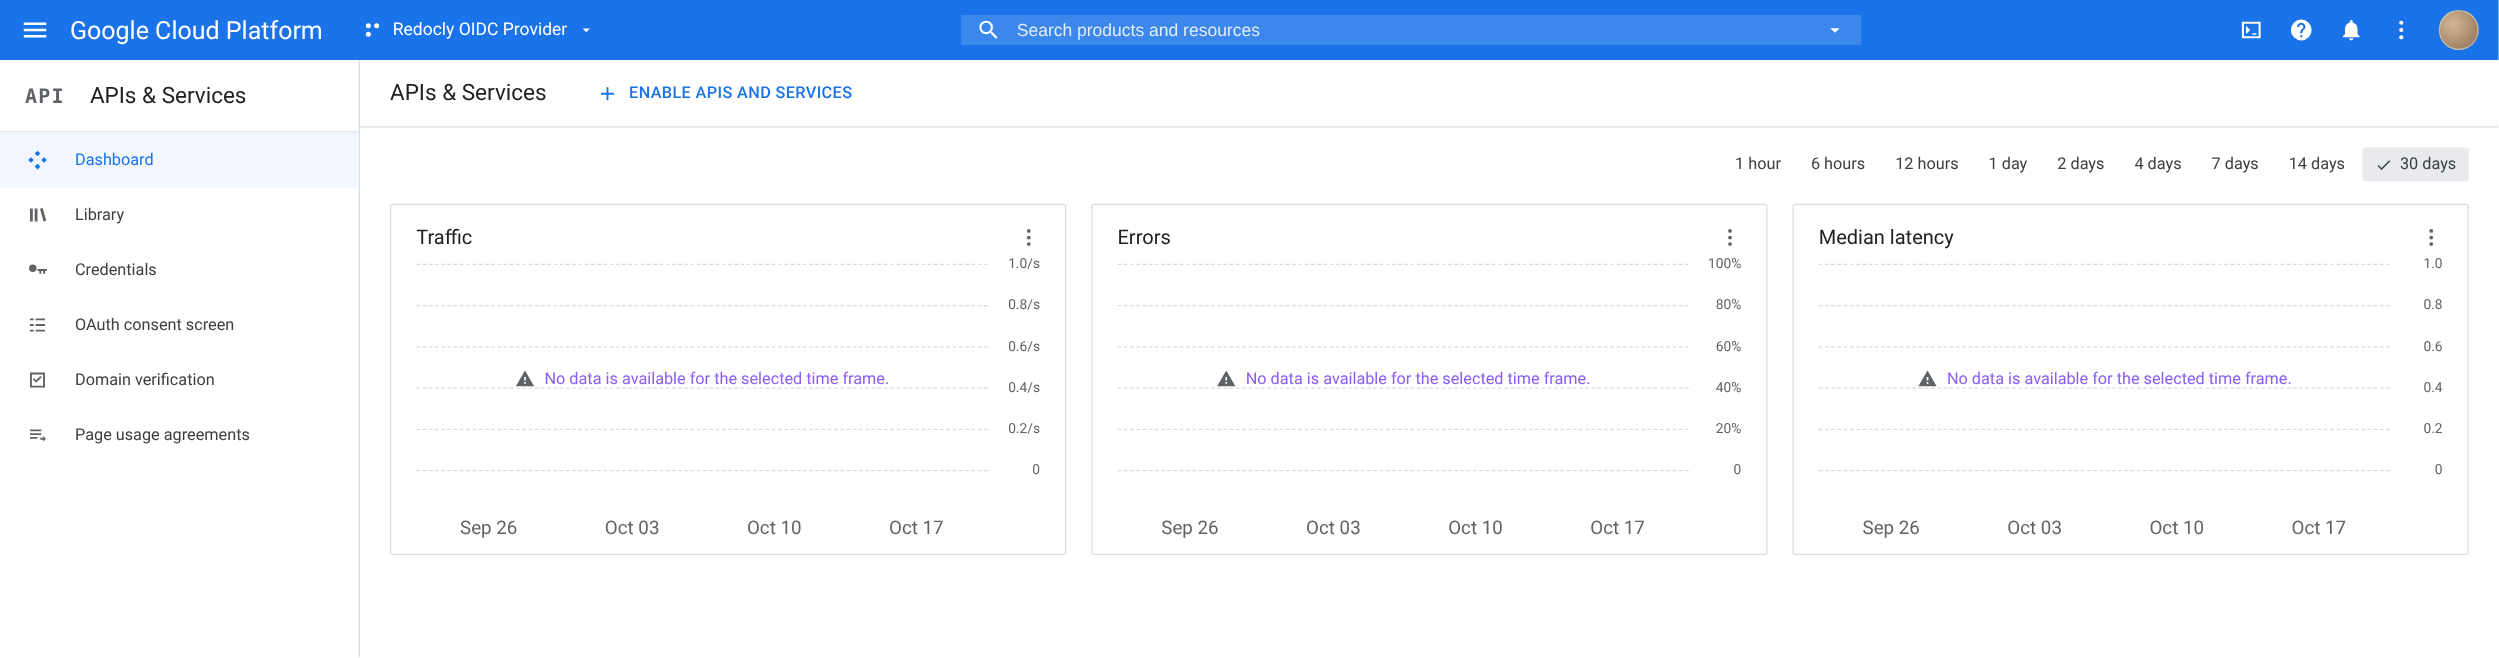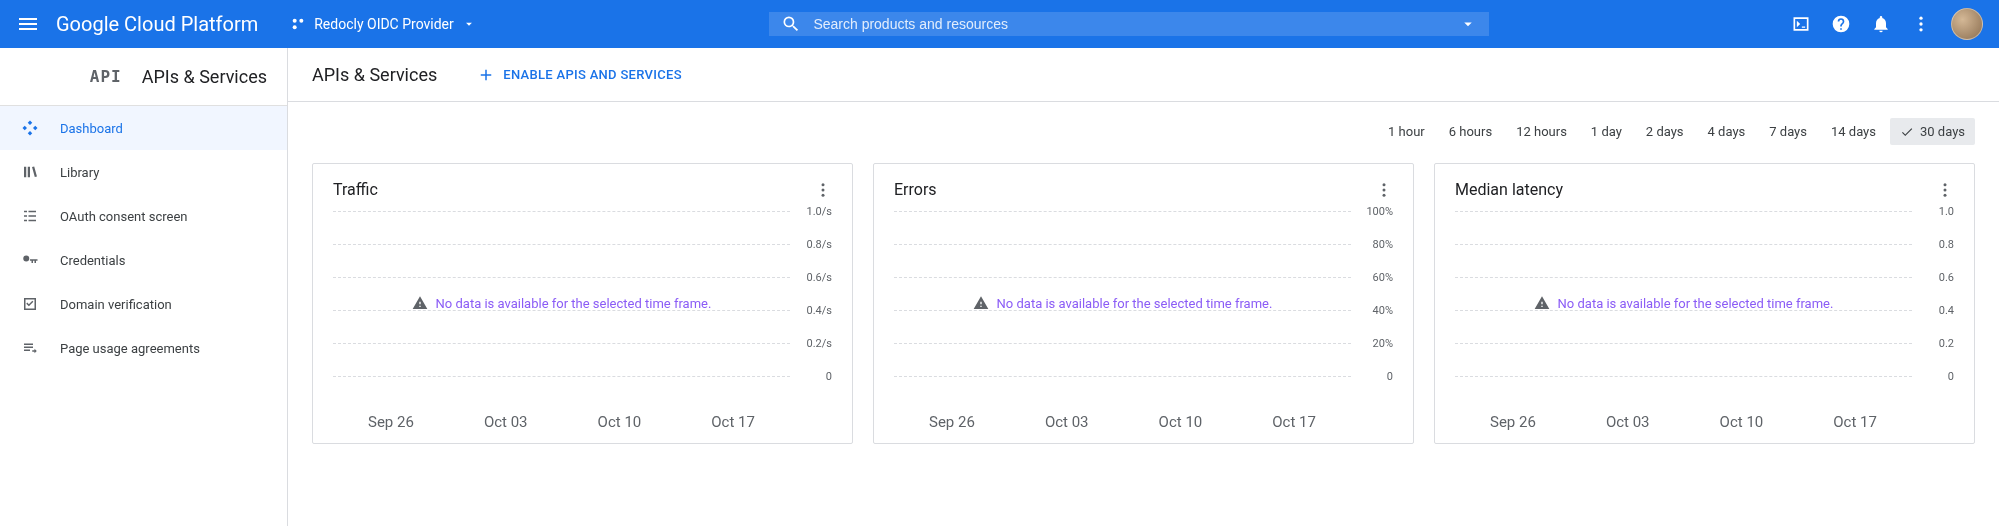--- a/index.html
+++ b/index.html
@@ -18,21 +18,21 @@
 .search input { flex: 1; background: transparent; border: none; outline: none; color: #fff; font-size: 14px; margin-left: 12px; }
 .search input::placeholder { color: rgba(255,255,255,0.85); }
 .chev { width: 18px; height: 18px; fill: #fff; flex-shrink: 0; }
 .header-right { display: flex; align-items: center; gap: 20px; margin-left: 16px; }
 .header-icon { width: 20px; height: 20px; fill: #fff; cursor: pointer; }
 .avatar { width: 32px; height: 32px; border-radius: 50%; background: radial-gradient(circle at 35% 35%, #d4b896, #8a6d4f); border: 1px solid rgba(255,255,255,0.4); }
 
 
 .shell { display: flex; height: calc(526px - 48px); }
 .sidenav { width: 288px; border-right: 1px solid #dadce0; flex-shrink: 0; }
-.sidenav-header { display: flex; align-items: center; gap: 20px; padding: 18px 20px; border-bottom: 1px solid #e0e0e0; justify-content: flex-end; }
+.sidenav-header { display: flex; align-items: center; gap: 20px; padding: 18px 20px; border-bottom: 1px solid #e0e0e0; }
 .sidenav-header .api-logo { font-family: monospace; font-weight: 600; font-size: 16px; letter-spacing: 1px; color: #5f6368; }
 .sidenav-header .title { font-size: 18px; color: #202124; }
 .nav-item { display: flex; align-items: center; gap: 20px; padding: 12px 20px; cursor: pointer; font-size: 13px; color: #3c4043; }
 .nav-item.active { background: #f1f6ff; color: #1a73e8; }
 .nav-item .nav-ico { width: 20px; height: 20px; display: flex; align-items: center; justify-content: center; }
 .nav-item.active .nav-ico svg { fill: #1a73e8; }
 .nav-item .nav-ico svg { fill: #5f6368; width: 18px; height: 18px; }
 
 .main { flex: 1; display: flex; flex-direction: column; overflow: hidden; }
 .main-header { display: flex; align-items: center; padding: 16px 24px; border-bottom: 1px solid #dadce0; gap: 40px; }
@@ -129,32 +129,32 @@
       <span class="nav-ico">
           <svg viewBox="0 0 24 24">
             <path d="M4 5h3v14H4V5zm5 0h3v14H9V5zm5.7.3l2.9-.8 3.7 13.5-2.9.8L14.7 5.3z"></path>
           </svg>
         </span>
       <span>Library</span>
     </div>
     <div class="nav-item">
       <span class="nav-ico">
           <svg viewBox="0 0 24 24">
+            <path d="M7 14a4 4 0 110-8 4 4 0 010 8zm4.9-3H22v2h-2v3h-2v-3h-2v3h-2v-3h-2.1a5.002 5.002 0 000-2z"></path>
+          </svg>
+        </span>
+      <span>Credentials</span>
+    </div>
+    <div class="nav-item">
+      <span class="nav-ico">
+          <svg viewBox="0 0 24 24">
             <path d="M4 5h4v2H4V5zm6 0h10v2H10V5zM4 11h4v2H4v-2zm6 0h10v2H10v-2zM4 17h4v2H4v-2zm6 0h10v2H10v-2z"></path>
           </svg>
         </span>
       <span>OAuth consent screen</span>
-    </div>
-    <div class="nav-item">
-      <span class="nav-ico">
-          <svg viewBox="0 0 24 24">
-            <path d="M7 14a4 4 0 110-8 4 4 0 010 8zm4.9-3H22v2h-2v3h-2v-3h-2v3h-2v-3h-2.1a5.002 5.002 0 000-2z"></path>
-          </svg>
-        </span>
-      <span>Credentials</span>
     </div>
     <div class="nav-item">
       <span class="nav-ico">
           <svg viewBox="0 0 24 24">
             <path d="M4 4h16v16H4V4zm2 2v12h12V6H6zm4.5 9L7 11.5l1.4-1.4 2.1 2.1 4.6-4.6L16.5 9 10.5 15z"></path>
           </svg>
         </span>
       <span>Domain verification</span>
     </div>
     <div class="nav-item">

